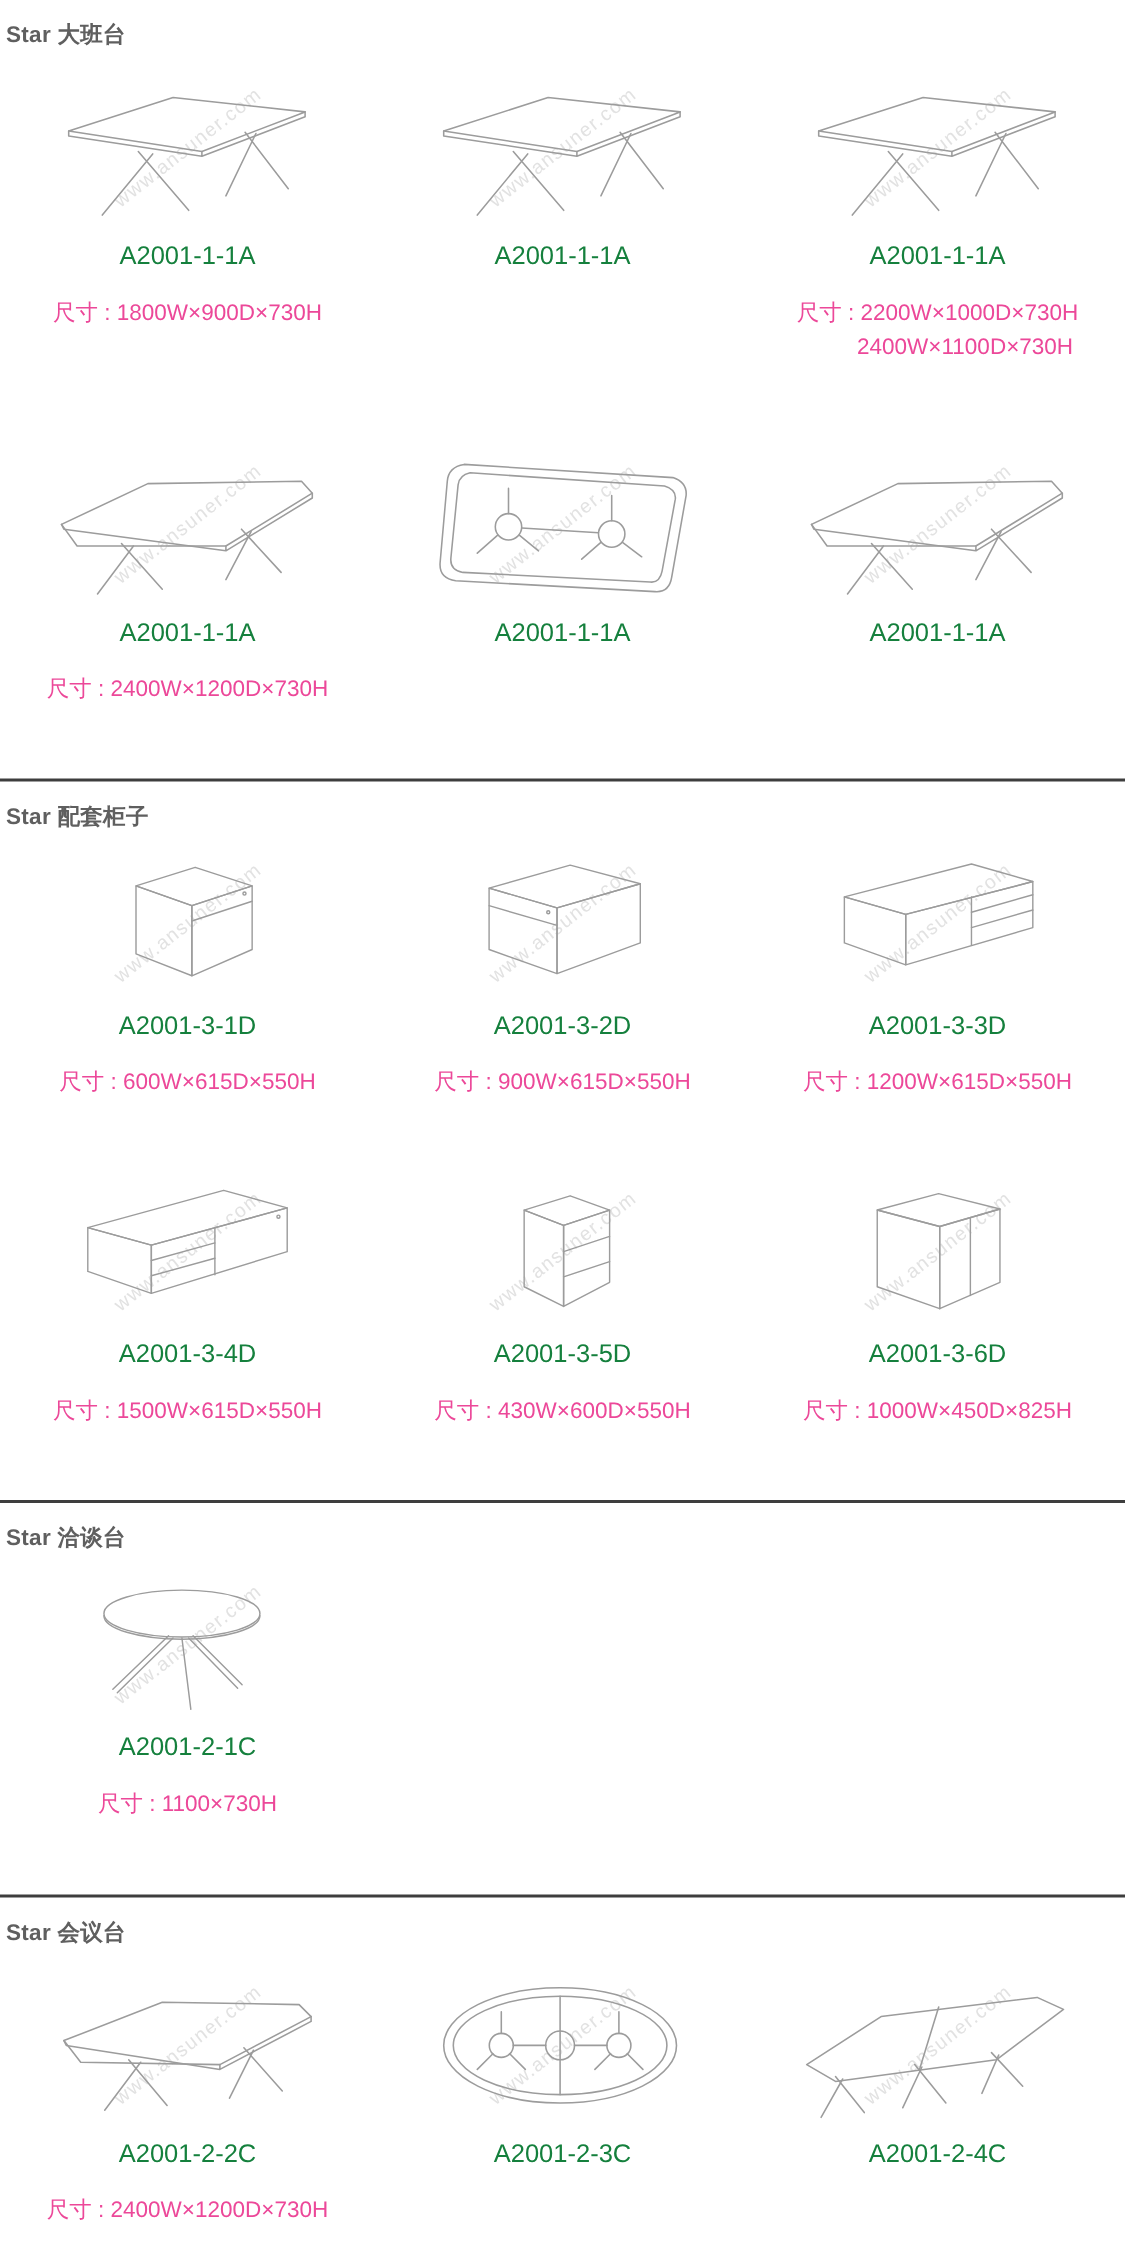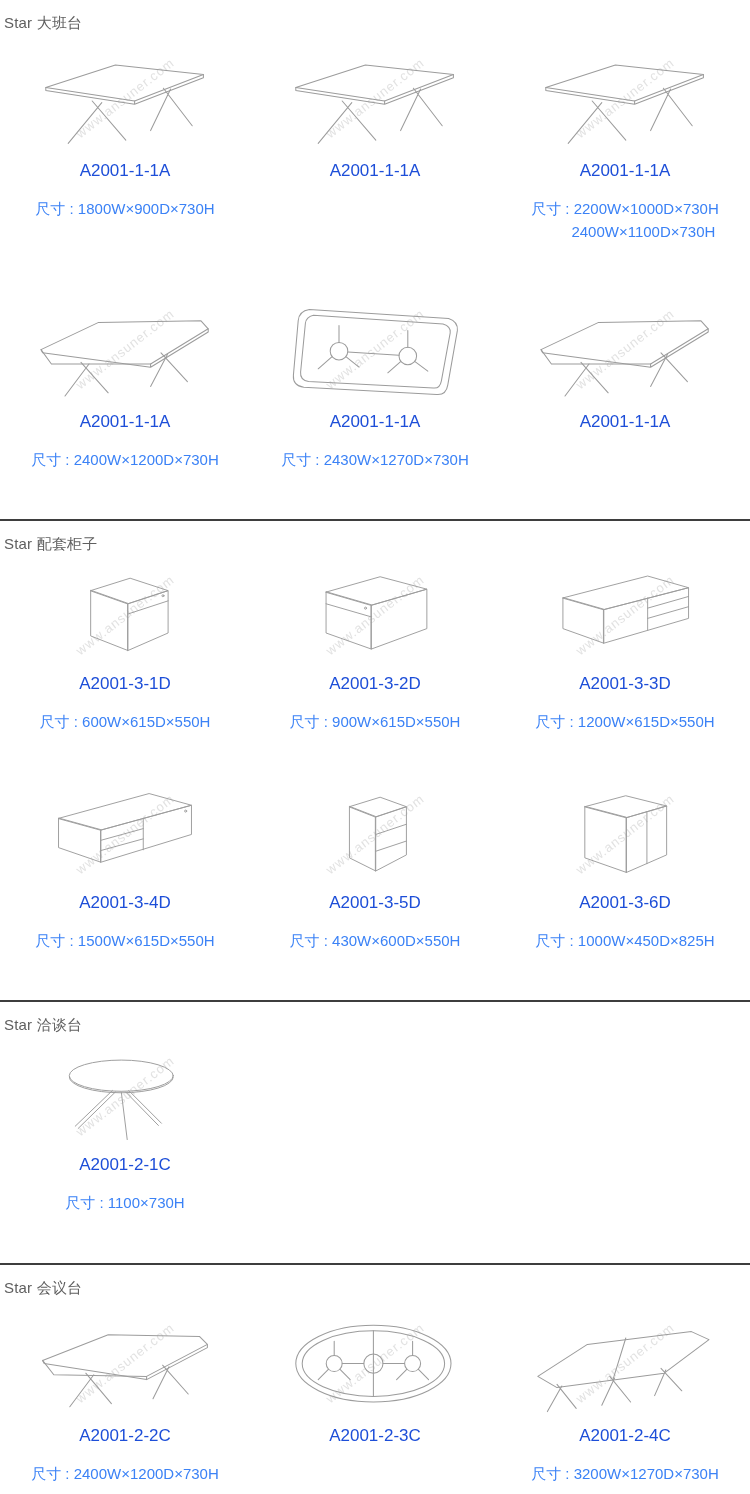--- a/index.html
+++ b/index.html
@@ -1,32 +1,32 @@
 <!DOCTYPE html>
 <html><head>
 <meta charset="utf-8">
 <style>
   html,body{margin:0;padding:0;background:#ffffff;}
   body{width:750px;font-family:"Liberation Sans","DejaVu Sans",sans-serif;color:#666;}
   .page{width:750px;overflow:hidden;background:#fff;}
   .sec{padding:14px 0 48px;}
-  .sec-title{font-size:15px;font-weight:400;color:#5f5f5f;margin:0 0 6px 4px;letter-spacing:.2px;}
+  .sec-title{font-size:15px;font-weight:700;color:#5f5f5f;margin:0 0 6px 4px;letter-spacing:.2px;}
   .grid{display:grid;grid-template-columns:repeat(3,1fr);row-gap:46px;}
   .cell{text-align:center;}
   .fig{position:relative;display:flex;align-items:flex-end;justify-content:center;margin-bottom:2px;}
   .s1 .fig,.s4 .fig{height:114px;}
   .s2 .fig,.s3 .fig{height:106px;}
   .wm{position:absolute;left:50%;top:52%;transform:translate(-50%,-50%) rotate(-38deg);
       font-size:13px;letter-spacing:1px;color:#e2e2e2;white-space:nowrap;user-select:none;}
   .art{position:relative;z-index:1;display:block;}
   .s1 .art,.s4 .art{width:206px;height:112px;}
   .s2 .art{width:168px;height:104px;}
   .s3 .art{width:172px;height:104px;}
-  .code{font-size:17px;color:#1d4ed8;margin-top:8px;}
-  .dims{margin-top:16px;font-size:15px;color:#3b82f6;line-height:1.55;}
+  .code{font-size:17px;color:#15803d;margin-top:8px;}
+  .dims{margin-top:16px;font-size:15px;color:#ec4899;line-height:1.55;}
   .dims-inner{display:inline-block;text-align:left;}
   .dline:empty{display:none;}
   .d2{padding-left:2.68em;text-align:right;}
   .divider{border-top:2px solid #3e3e3e;height:0;}
   .defs{position:absolute;width:0;height:0;overflow:hidden;}
 </style>
 </head>
 <body>
 
 <svg class="defs" aria-hidden="true">
@@ -203,21 +203,20 @@
       </div>
 
       <div class="cell">
         <div class="fig">
           <span class="wm">www.ansuner.com</span>
           <svg class="art">
               <use href="#d-desktop"></use>
             </svg>
         </div>
         <div class="code">A2001-1-1A</div>
-        <div class="dims"><span class="dims-inner"><span class="dline">尺寸 : 2430W×1270D×730H</span></span></div>
       </div>
 
       <div class="cell">
         <div class="fig">
           <span class="wm">www.ansuner.com</span>
           <svg class="art">
               <use href="#d-boat"></use>
             </svg>
         </div>
         <div class="code">A2001-1-1A</div>
@@ -349,19 +348,18 @@
       </div>
 
       <div class="cell">
         <div class="fig">
           <span class="wm">www.ansuner.com</span>
           <svg class="art">
               <use href="#d-conf3"></use>
             </svg>
         </div>
         <div class="code">A2001-2-4C</div>
-        <div class="dims"><span class="dims-inner"><span class="dline">尺寸 : 3200W×1270D×730H</span></span></div>
       </div>
 
     </div>
   </section>
 
 </div>
 
 </body></html>

